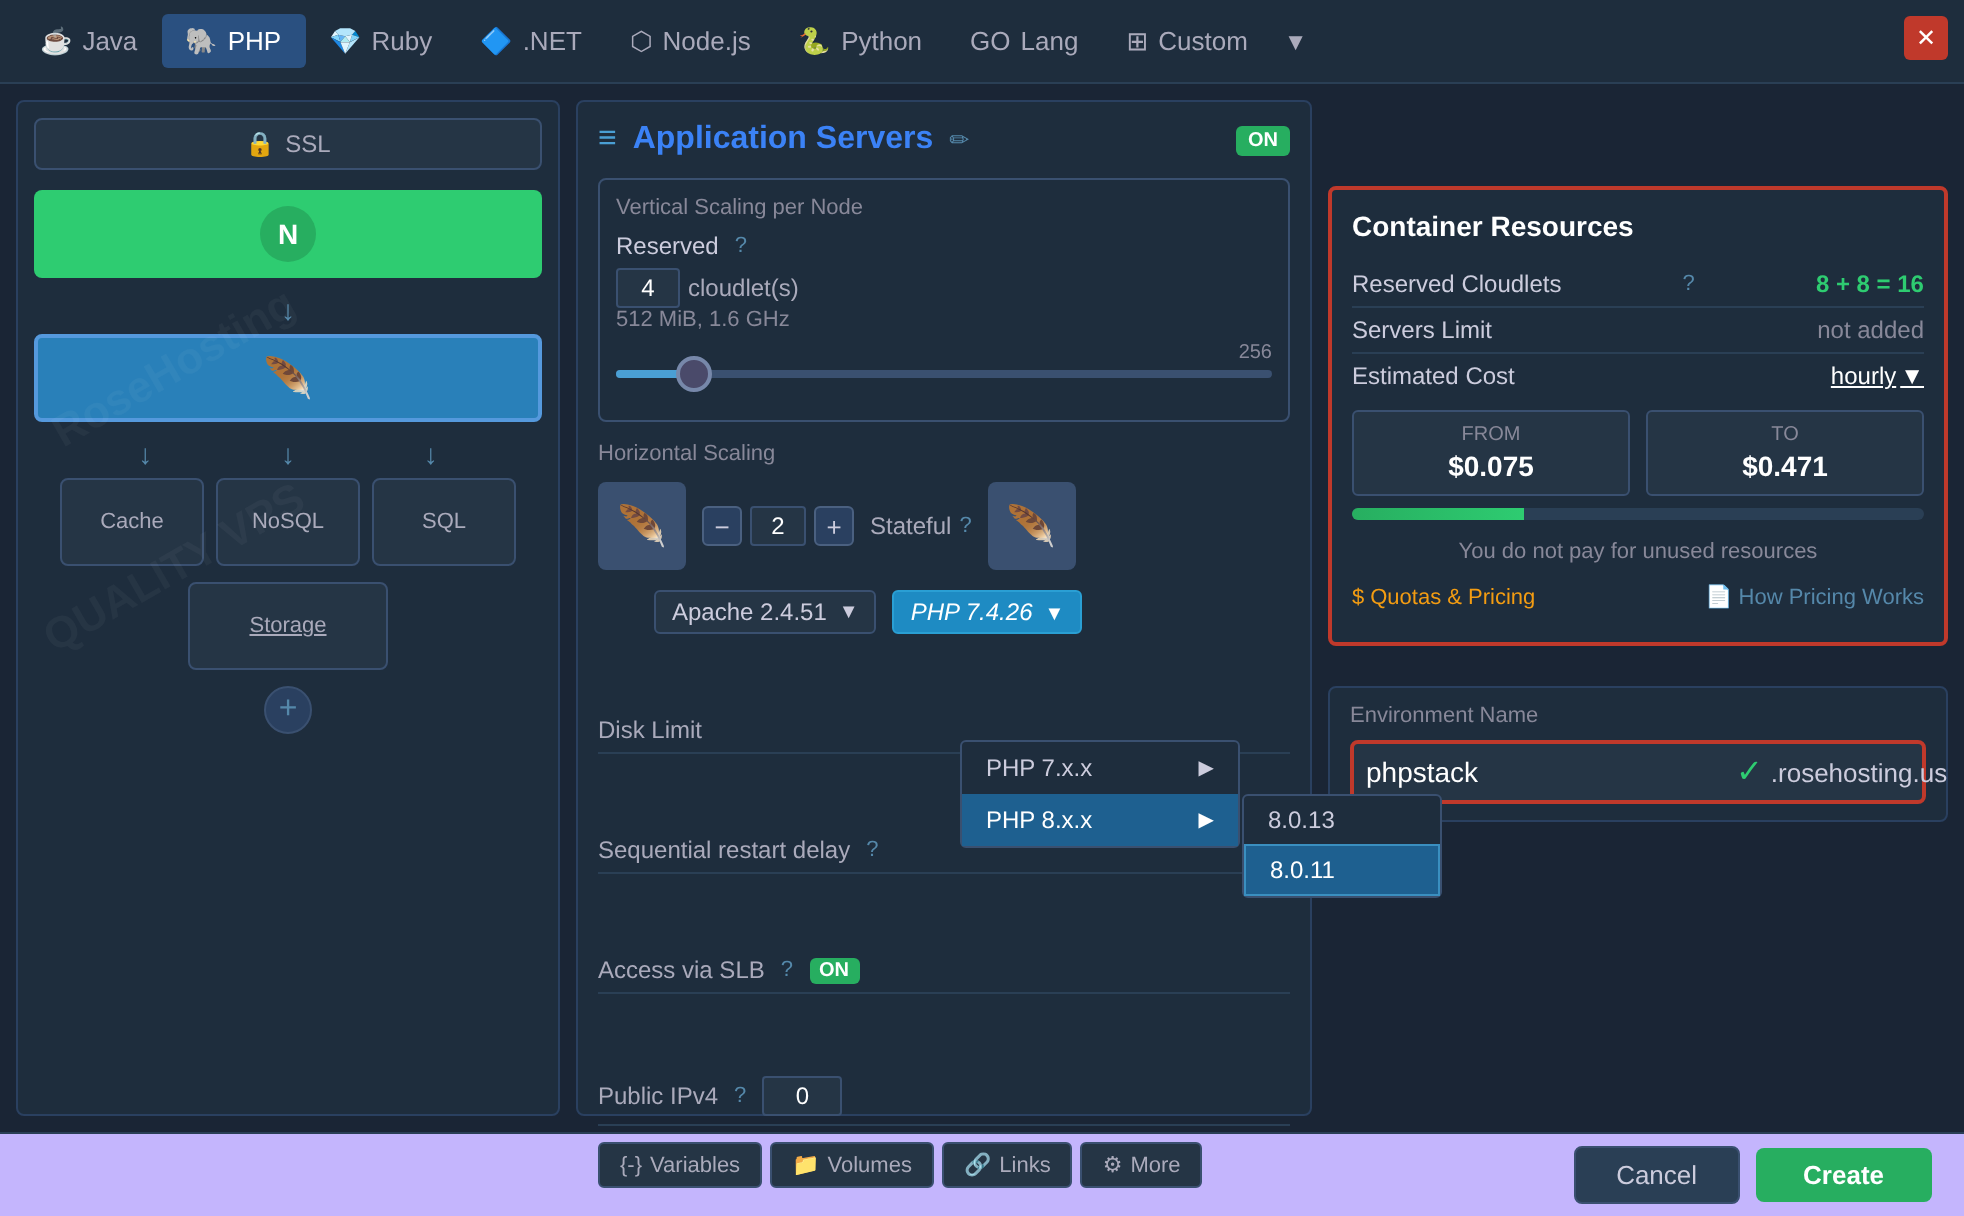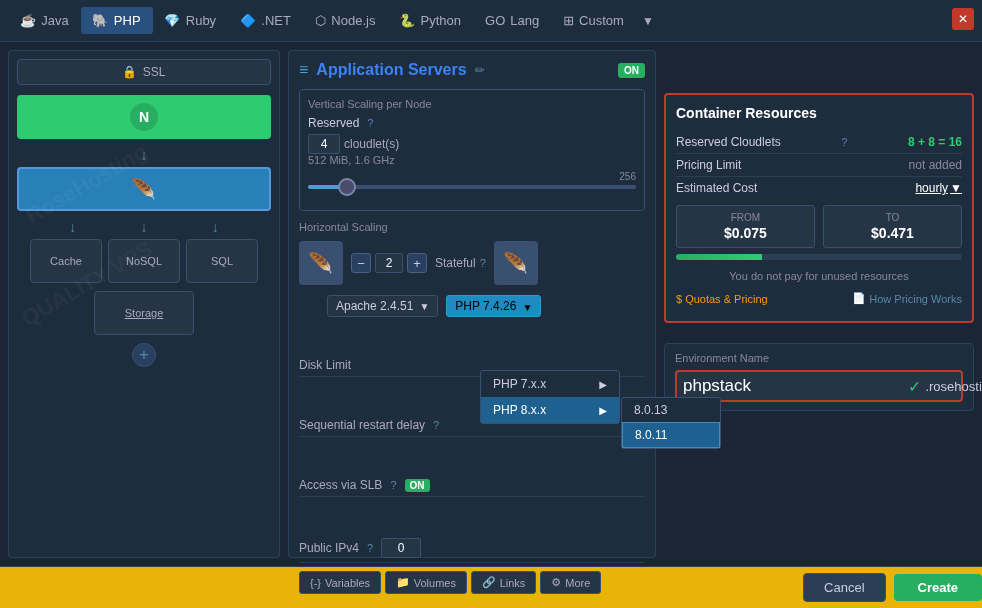--- a/index.html
+++ b/index.html
@@ -376,29 +376,30 @@
       border-radius: 3px;
       font-size: 12px;
       cursor: pointer;
       display: flex;
       align-items: center;
       gap: 4px;
     }
     .php-select {
       background: #1e8bc3;
       border: 1px solid #2a9fd4;
-      color: #000000;
+      color: #ffffff;
       padding: 3px 8px;
       border-radius: 3px;
       font-size: 12px;
       cursor: pointer;
       display: flex;
       align-items: flex-end;
       gap: 4px;
       position: relative;
+      font-style: italic;
     }
 
     
     .php-dropdown {
       position: absolute;
       background: #1e2d3d;
       border: 1px solid #3a5070;
       border-radius: 3px;
       z-index: 100;
       min-width: 140px;
@@ -619,41 +620,41 @@
       gap: 4px;
       border: 2px solid #c0392b;
       border-radius: 4px;
       background: #253545;
       padding: 4px 6px;
     }
     .env-input {
       background: transparent;
       border: none;
       color: #fff;
-      font-size: 17px;
+      font-size: 14px;
       flex: 1;
       outline: none;
     }
     .env-check {
       color: #2ecc71;
       font-size: 16px;
     }
     .env-domain {
       color: #ccd;
       font-size: 13px;
     }
 
     
     .bottom-bar {
       height: 42px;
-      background: #eab308;
+      background: #c4b5fd;
       display: flex;
       align-items: center;
       justify-content: flex-end;
-      padding: 0 0;
+      padding: 0 16px;
       gap: 8px;
       border-top: 1px solid #2a3f55;
     }
     .cancel-btn {
       background: #2a3f55;
       border: 1px solid #3a5070;
       color: #ccd;
       padding: 6px 20px;
       border-radius: 4px;
       cursor: pointer;
@@ -884,21 +885,21 @@
 
   <div class="right-panel">
     <div class="container-resources">
       <div class="cr-title">Container Resources</div>
       <div class="cr-row">
         <span class="cr-label">Reserved Cloudlets</span>
         <span class="help-icon">?</span>
         <span class="cr-value-green">8 + 8 = 16</span>
       </div>
       <div class="cr-row">
-        <span class="cr-label">Pricing Limit</span>
+        <span class="cr-label">Servers Limit</span>
         <span class="cr-value-gray">not added</span>
       </div>
       <div class="cr-cost-row">
         <span class="cr-cost-label">Estimated Cost</span>
         <div class="cr-hourly">
           <span>hourly</span>
           <span>▼</span>
         </div>
       </div>
       <div class="from-to-row">

